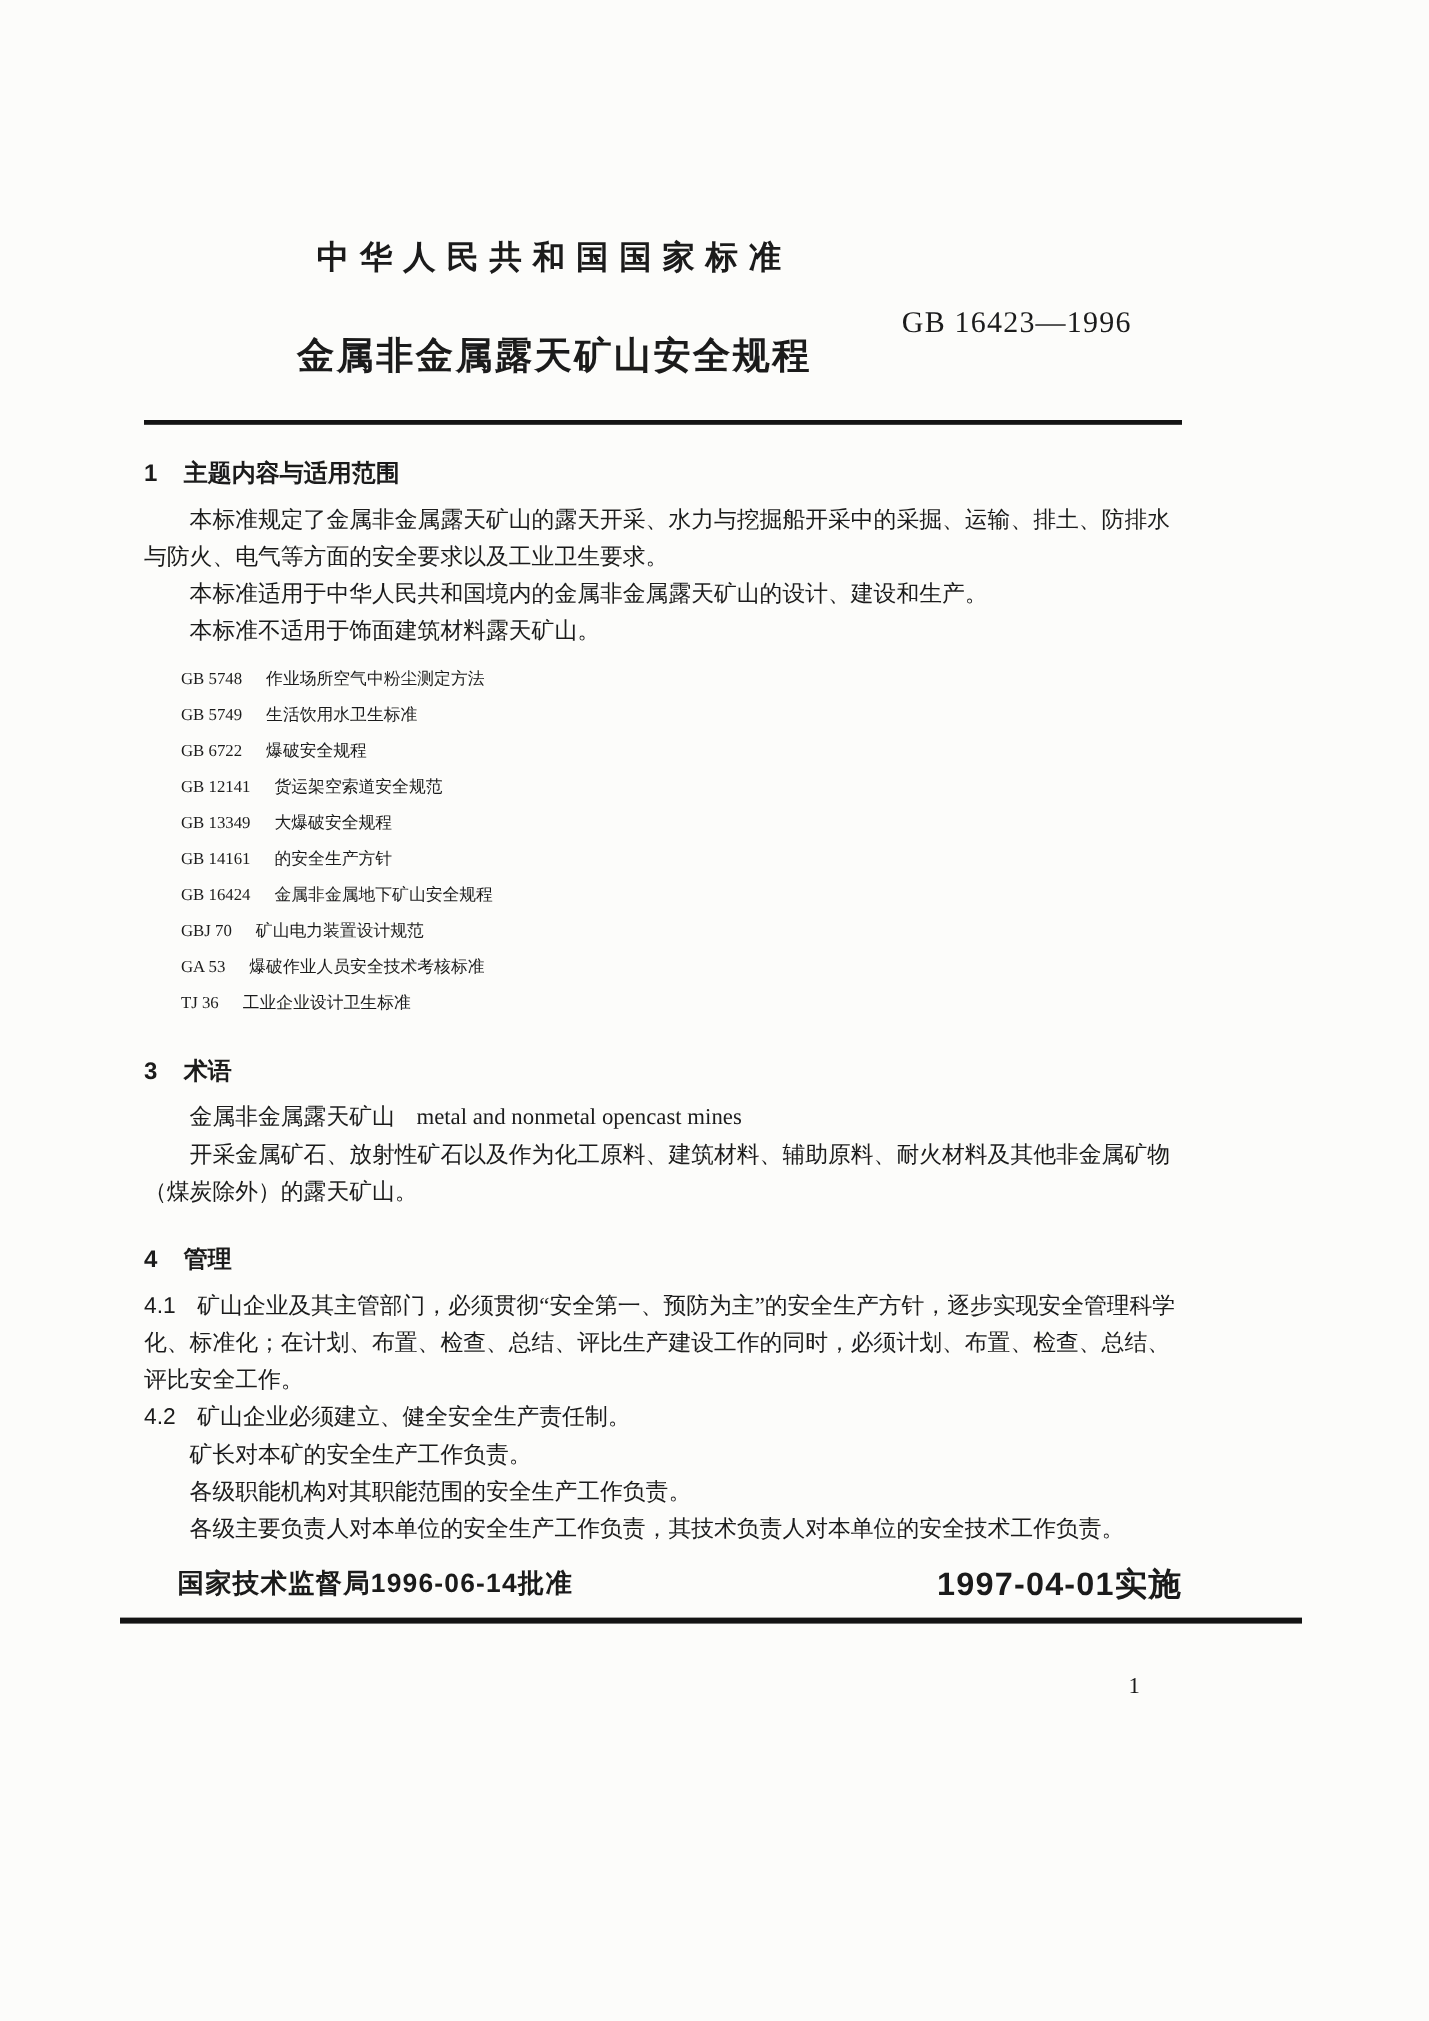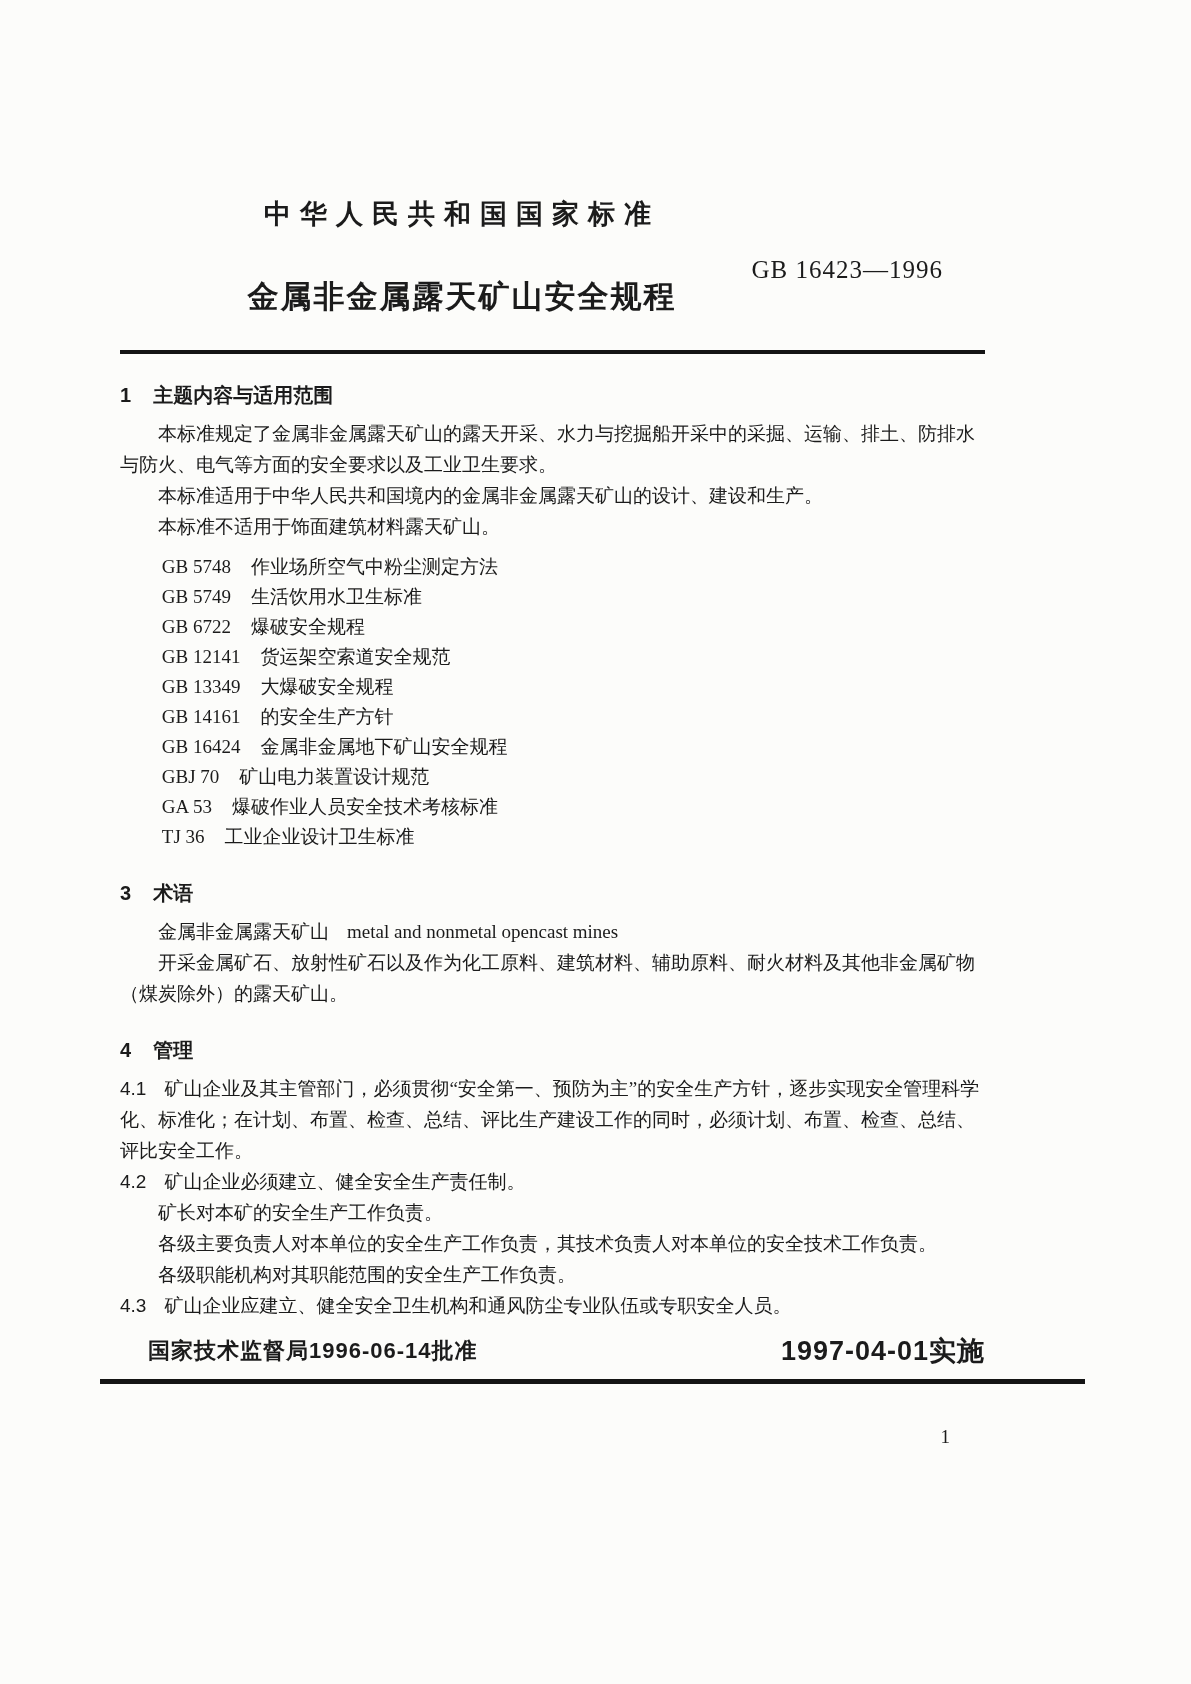--- a/index.html
+++ b/index.html
@@ -45,21 +45,21 @@
     margin: 28px 0 0 0;
     font-family: "Liberation Sans", "DejaVu Sans", sans-serif;
     font-weight: bold; font-size: 20px; line-height: 26px;
   }
   .sec-num { display: inline-block; margin-right: 22px; }
   .sec-body { margin-top: 10px; }
   .para { margin: 0; font-size: 19px; line-height: 31px; }
   .indent { text-indent: 2em; }
   
   .refs { margin-top: 10px; }
-  .ref { font-size: 19px; line-height: 30px; padding-left: 2.2em; }
+  .ref { font-size: 14px; line-height: 30px; padding-left: 2.2em; }
   .ref-title { margin-left: 20px; }
   
   .term-en { margin-left: 18px; }
   
   .clause-p { margin: 0; }
   .clause-num {
     font-family: "Liberation Sans", "DejaVu Sans", sans-serif;
     display: inline-block; margin-right: 18px;
   }
   
@@ -158,25 +158,22 @@
         <span class="sec-num">4</span><span>管理</span>
       </h2>
       <div class="sec-body">
         <p class="para clause-p">
           <span class="clause-num">4.1</span><span>矿山企业及其主管部门，必须贯彻“安全第一、预防为主”的安全生产方针，逐步实现安全管理科学化、标准化；在计划、布置、检查、总结、评比生产建设工作的同时，必须计划、布置、检查、总结、评比安全工作。</span>
         </p>
         <p class="para clause-p">
           <span class="clause-num">4.2</span><span>矿山企业必须建立、健全安全生产责任制。</span>
         </p>
         <p class="para indent">矿长对本矿的安全生产工作负责。</p>
+        <p class="para indent">各级职能机构对其职能范围的安全生产工作负责。</p>
         <p class="para indent">各级主要负责人对本单位的安全生产工作负责，其技术负责人对本单位的安全技术工作负责。</p>
-        <p class="para indent">各级职能机构对其职能范围的安全生产工作负责。</p>
-        <p class="para clause-p">
-          <span class="clause-num">4.3</span><span>矿山企业应建立、健全安全卫生机构和通风防尘专业队伍或专职安全人员。</span>
-        </p>
       </div>
     </section>
 
     <footer class="ftr">
       <div class="ftr-row">
         <span class="approval">国家技术监督局1996-06-14批准</span>
         <span class="impl">1997-04-01实施</span>
       </div>
       <div class="bottom-rule"></div>
       <div class="pageno">1</div>

